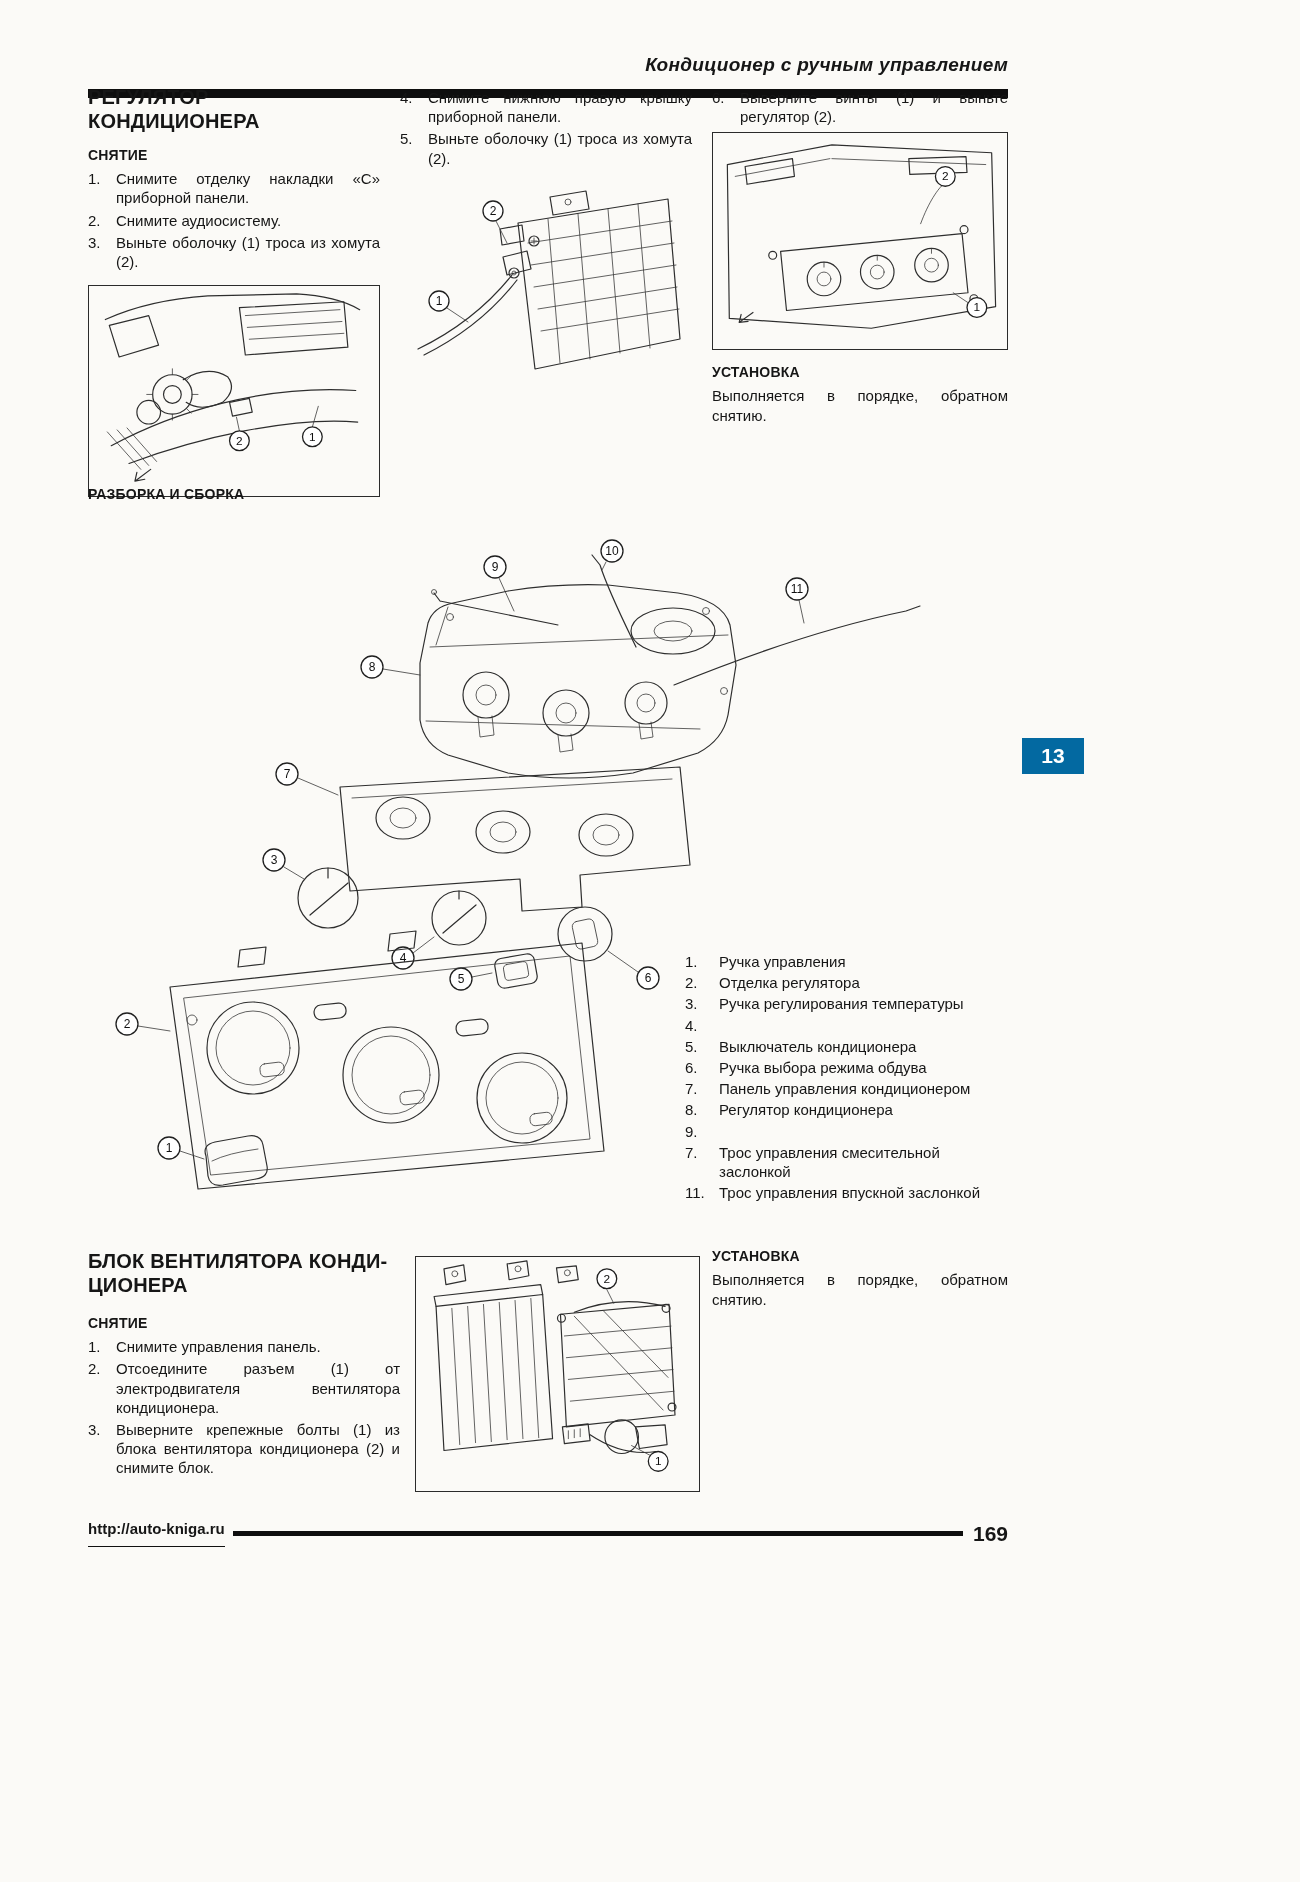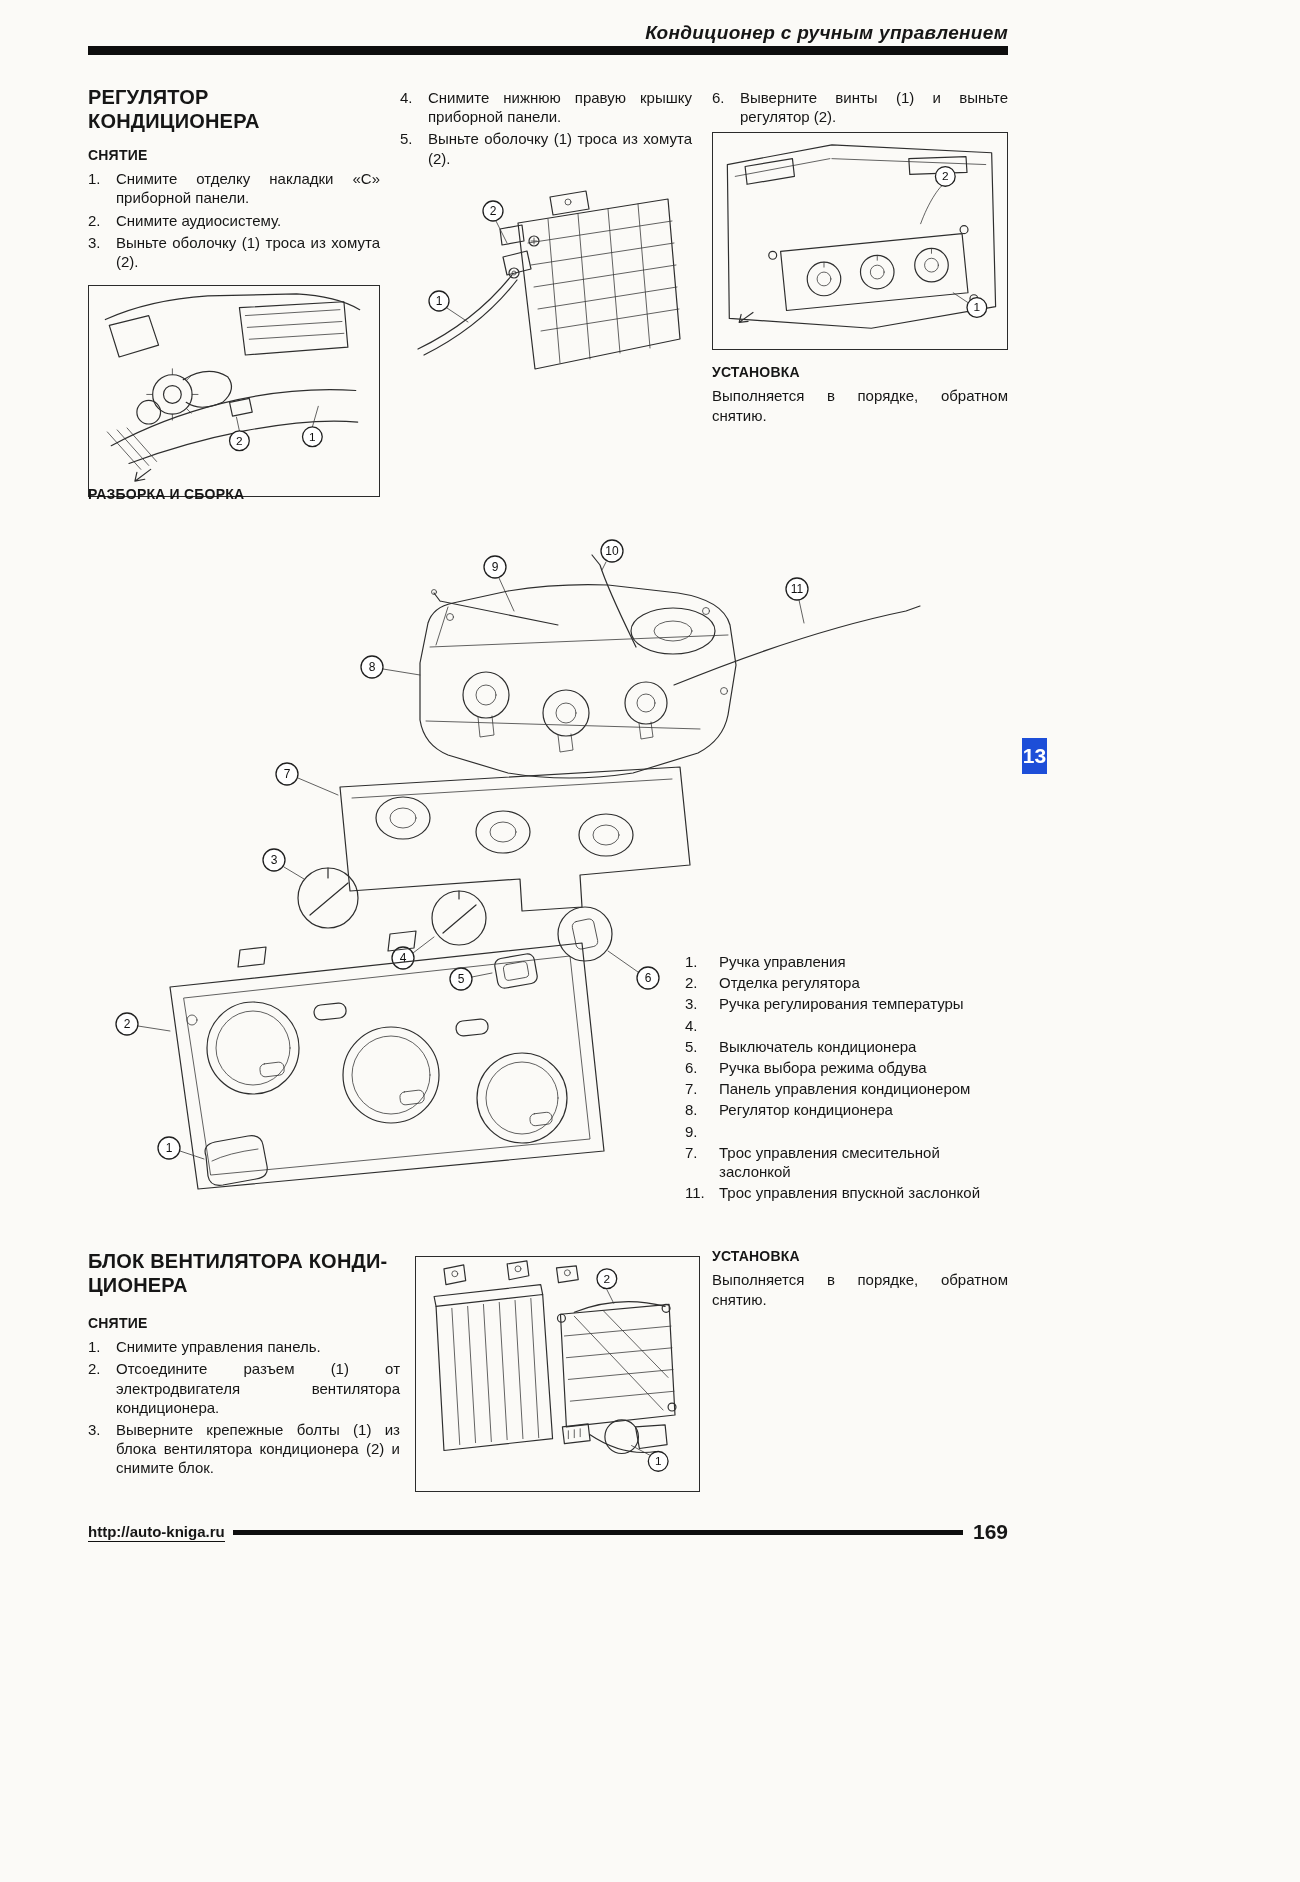--- a/index.html
+++ b/index.html
@@ -16,21 +16,22 @@
   }
   .abs { position: absolute; }
 
   
   .header-title {
     text-align: right;
     font-size: 19px;
     font-weight: bold;
     font-style: italic;
     letter-spacing: 0.3px;
-    padding-bottom: 2px;
+    padding-bottom: 13px;
+    margin-top: 32px;
   }
   .header-rule { height: 9px; background: #0e0e0e; }
 
   
   .h1 { font-size: 20px; font-weight: bold; line-height: 1.18; letter-spacing: 0.2px; }
   .h2 { font-size: 14px; font-weight: bold; letter-spacing: 0.2px; }
 
   
   .step {
     display: grid;
@@ -53,30 +54,30 @@
   svg .co circle { fill: #ffffff; stroke: #1f1f1f; stroke-width: 1.3; }
   svg .co text {
     font-family: "Liberation Sans", sans-serif;
     font-size: 12px;
     fill: #111;
     text-anchor: middle;
   }
 
   
   .chapter-tab {
-    width: 25px; height: 36px;
-    background: #1d4ed8;
+    width: 62px; height: 36px;
+    background: #0369a1;
     color: #ffffff;
     font-size: 21px; font-weight: bold;
     display: flex; align-items: center; justify-content: center;
   }
 
   
   .footer { display: flex; align-items: center; }
-  .footer-url { font-size: 15px; font-weight: bold; border-bottom: 1.5px solid #111; padding-bottom: 1px; }
+  .footer-url { font-size: 15px; font-weight: bold; border-bottom: 1.5px solid #111; padding-bottom: 9px; }
   .footer-bar { flex: 1; height: 5px; background: #0e0e0e; margin: 0 10px 0 8px; }
   .footer-page { font-size: 21px; font-weight: bold; }
 
   .mt6 { margin-top: 6px; } .mt10 { margin-top: 10px; } .mt14 { margin-top: 14px; }
 </style>
 </head>
 <body>
 
 <div class="page">
 

